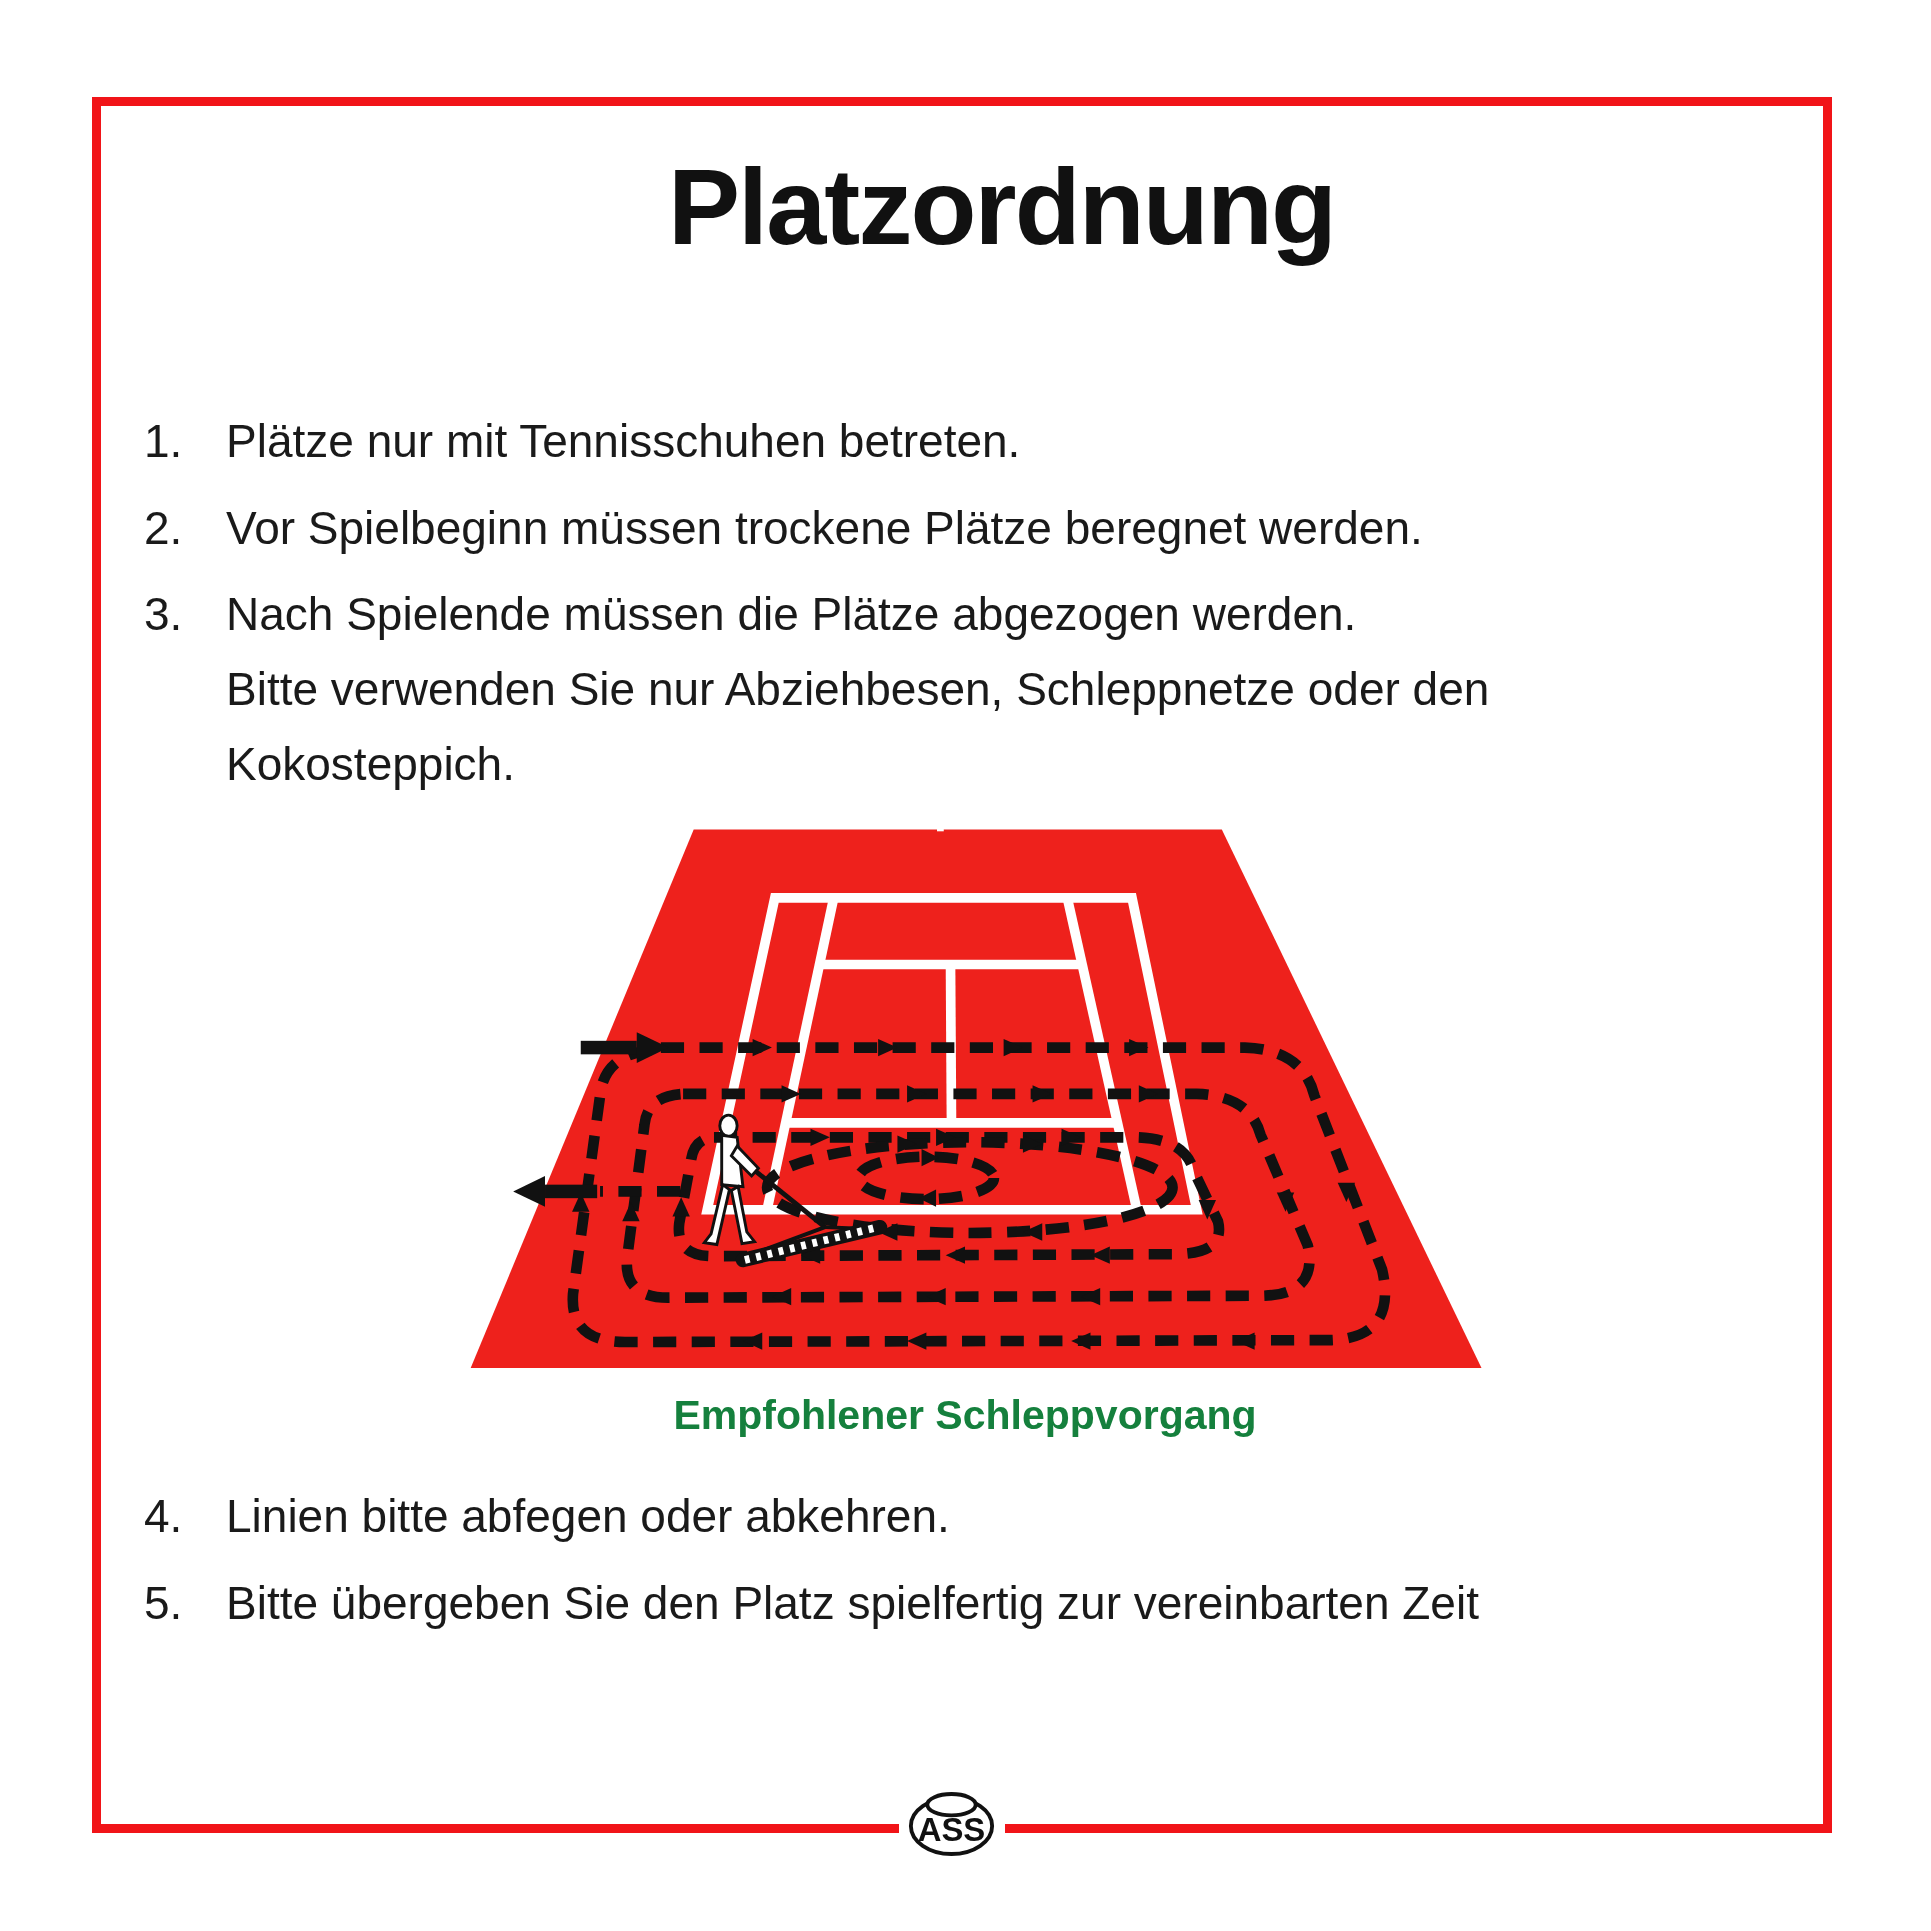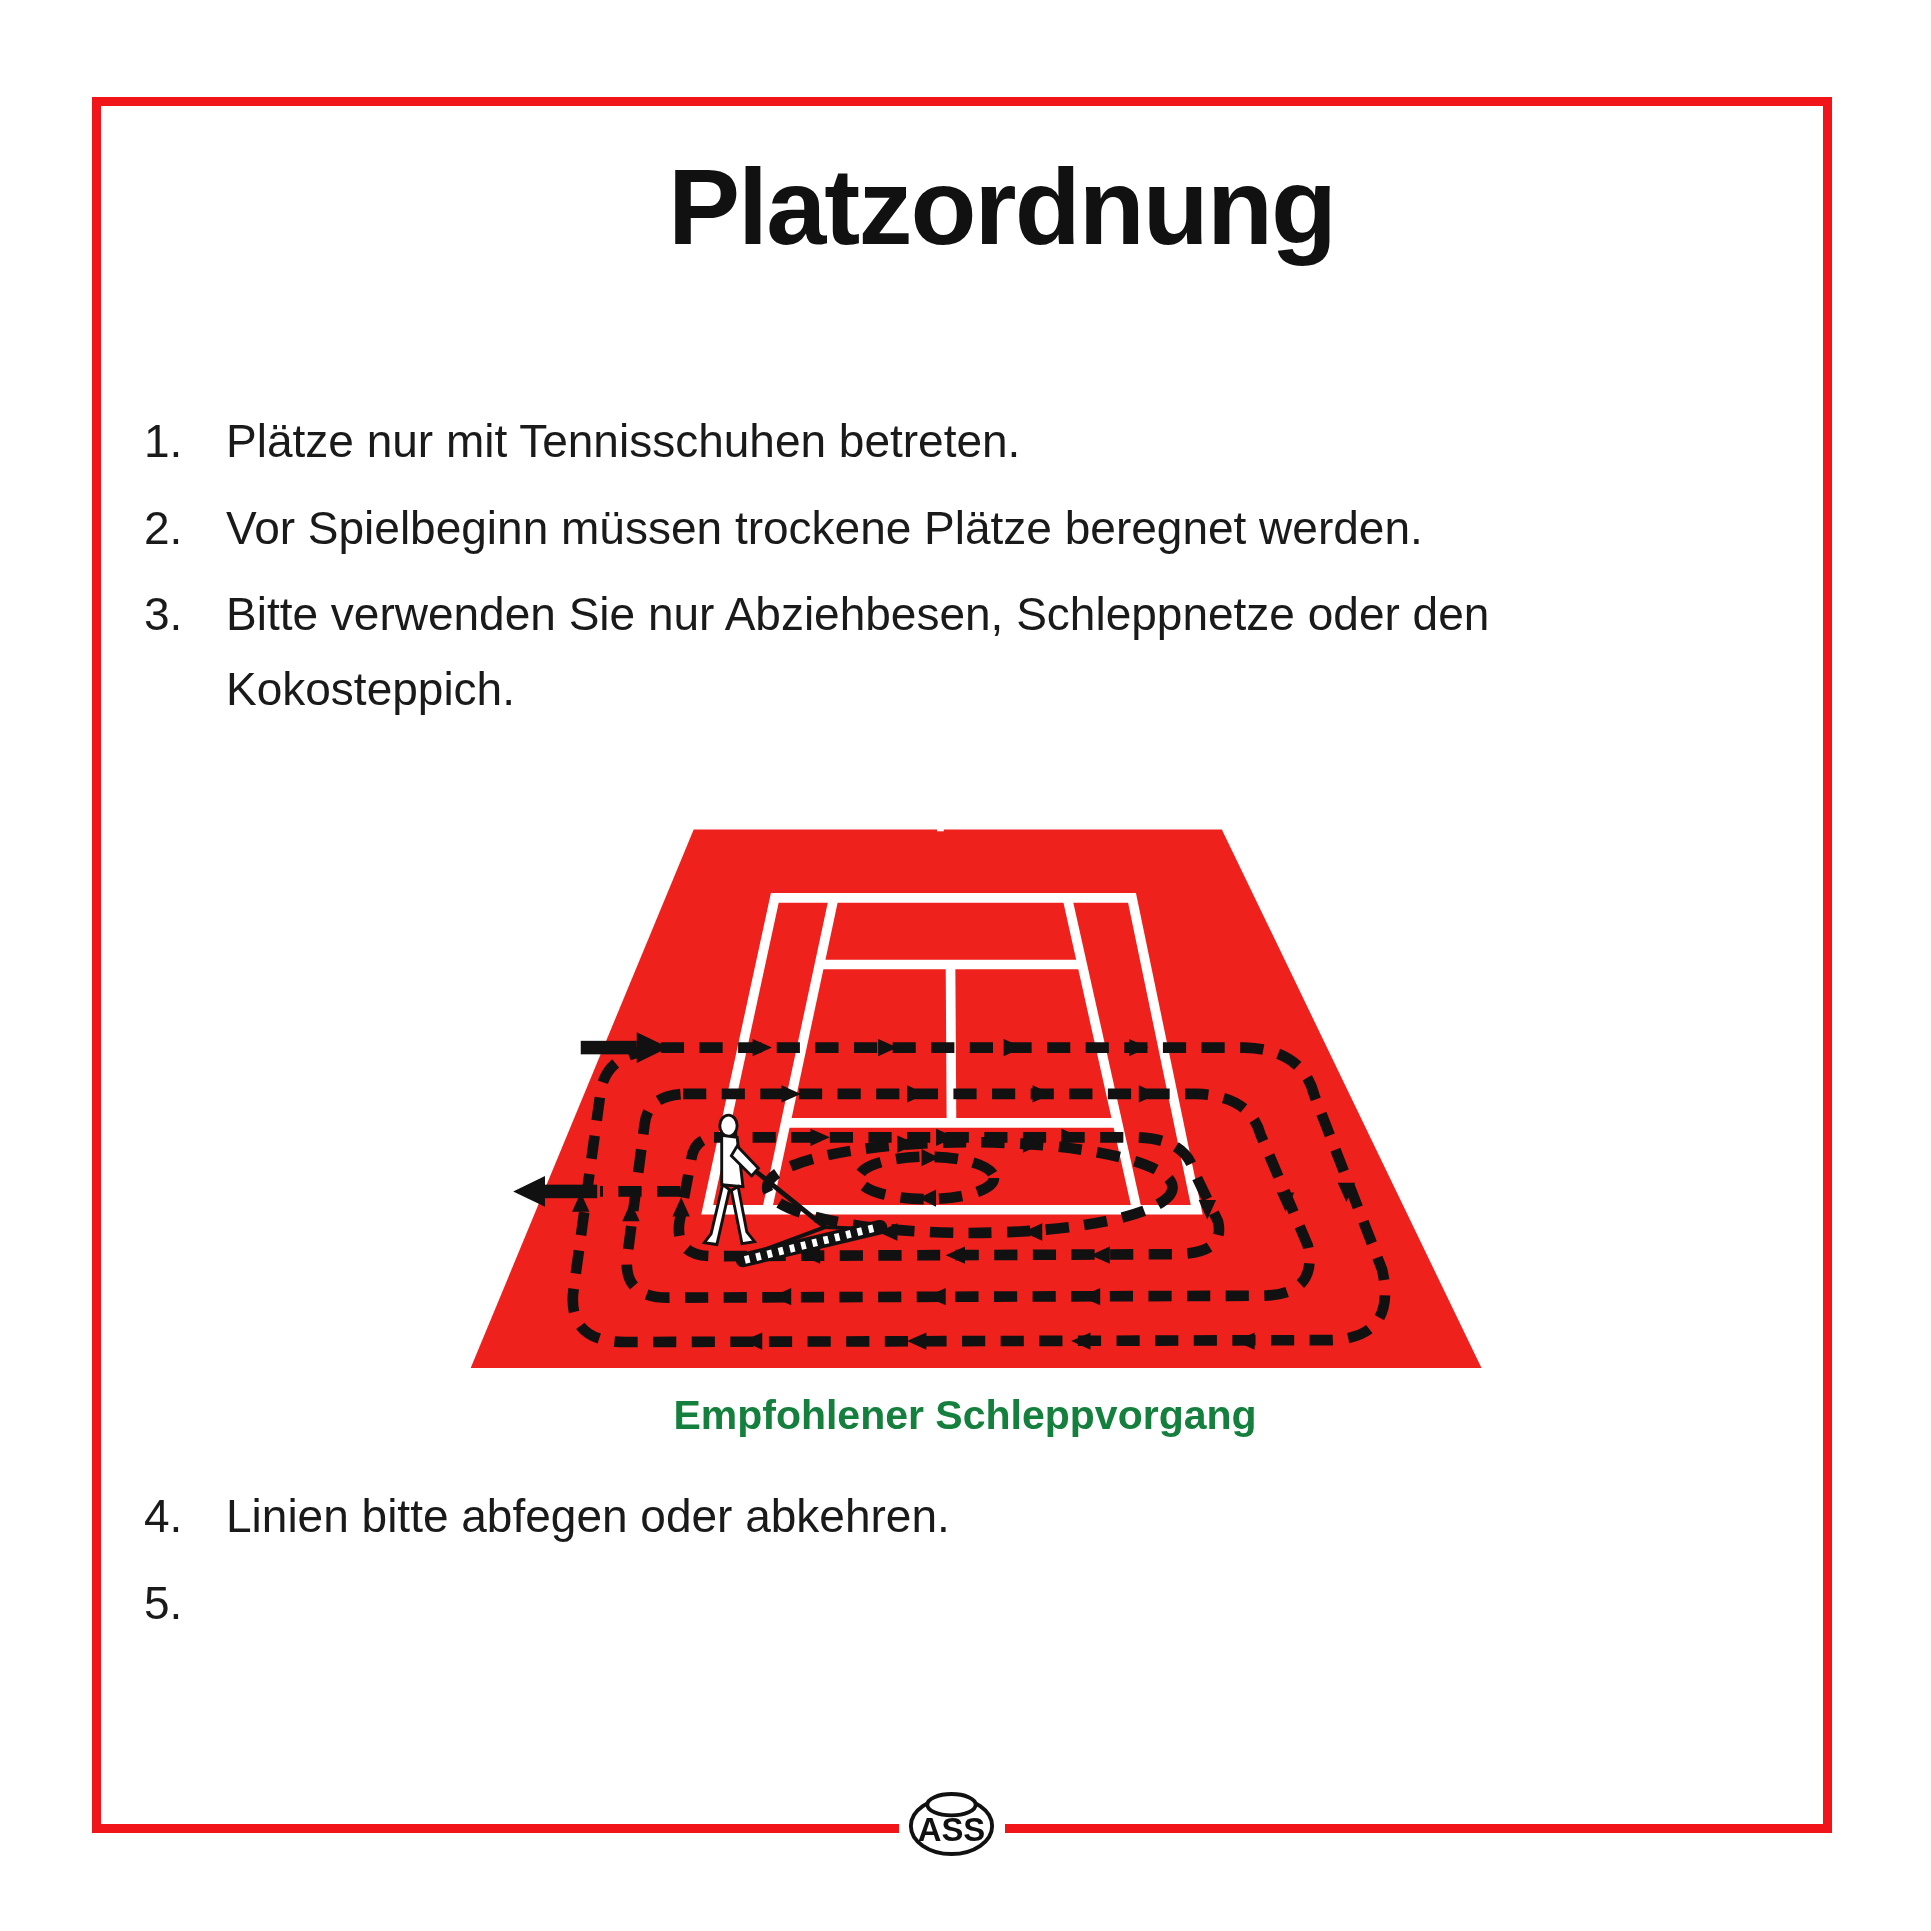--- a/index.html
+++ b/index.html
@@ -66,20 +66,21 @@
     </div>
     <div class="rule">
       <div class="rule-num">2.</div>
       <div class="rule-text">
         <div class="rule-line"><span>Vor Spielbeginn </span><span class="b">müssen</span><span> trockene Plätze beregnet werden.</span></div>
       </div>
     </div>
     <div class="rule">
       <div class="rule-num">3.</div>
       <div class="rule-text">
+        <div class="rule-line"><span>Nach Spielende </span><span class="b">müssen</span><span> die Plätze abgezogen werden.</span></div>
         <div class="rule-line"><span>Bitte verwenden Sie nur Abziehbesen, Schleppnetze oder den</span></div>
         <div class="rule-line"><span>Kokosteppich.</span></div>
       </div>
     </div>
   </div>
 
 <svg class="illustration" viewBox="0 0 1100 620" xmlns="http://www.w3.org/2000/svg">
 
   <polygon points="269,24 816,24 1085,582 38,582" fill="var(--court-red,#ee211c)"></polygon>
 
@@ -171,20 +172,21 @@
 <div class="rules rules-bottom">
     <div class="rule">
       <div class="rule-num">4.</div>
       <div class="rule-text">
         <div class="rule-line"><span>Linien bitte abfegen oder abkehren.</span></div>
       </div>
     </div>
     <div class="rule">
       <div class="rule-num">5.</div>
       <div class="rule-text">
+        <div class="rule-line"><span>Bitte übergeben Sie den Platz spielfertig zur vereinbarten Zeit</span></div>
       </div>
     </div>
   </div>
 
 <div class="logo-gap"></div>
 <svg class="logo" viewBox="0 0 92 68" xmlns="http://www.w3.org/2000/svg">
   <g>
     <ellipse cx="46" cy="35" rx="42" ry="29" fill="#ffffff" stroke="#111111" stroke-width="4"></ellipse>
     <ellipse cx="46" cy="13" rx="25" ry="11" fill="#ffffff" stroke="#111111" stroke-width="4"></ellipse>
   </g>

